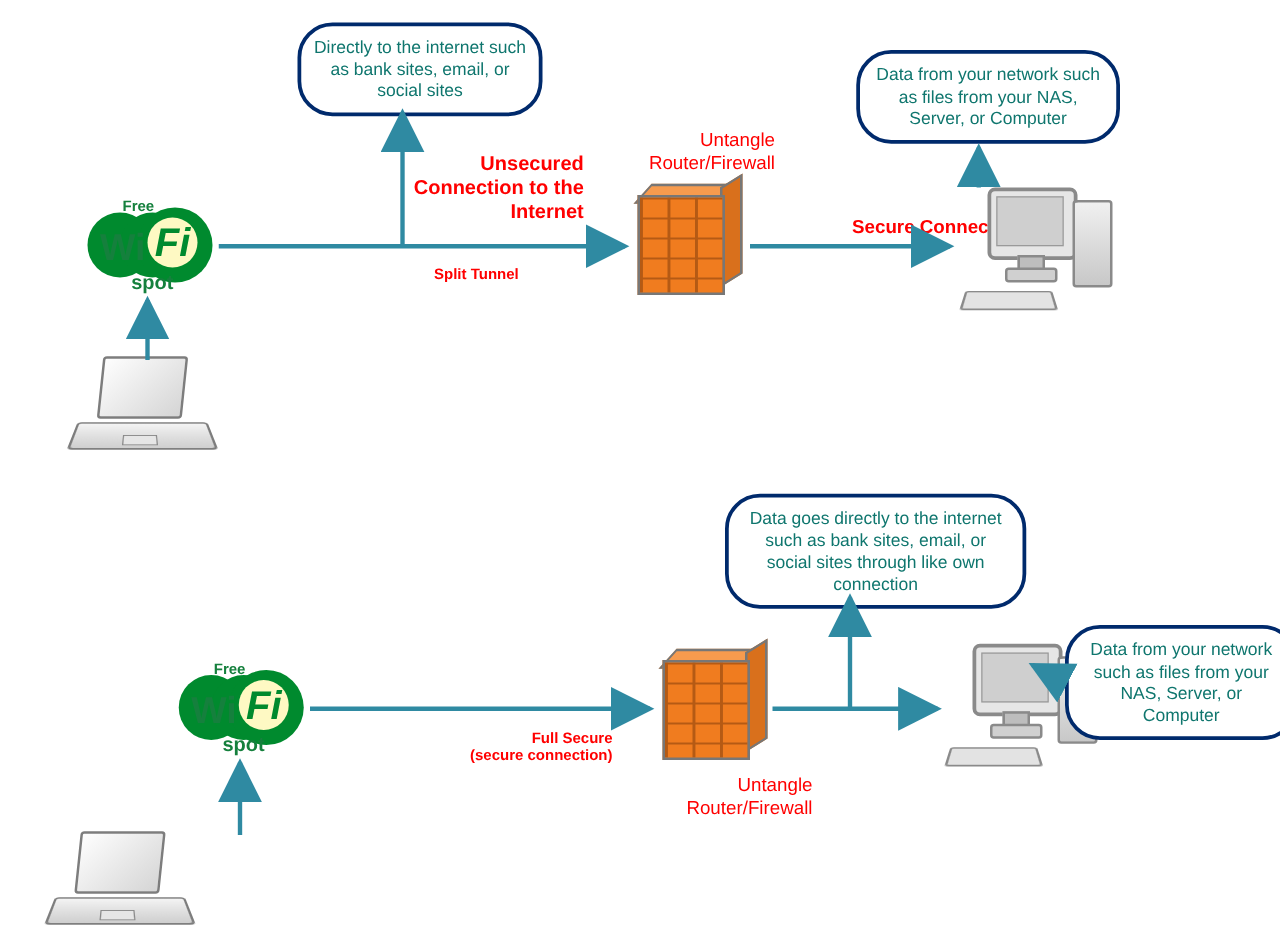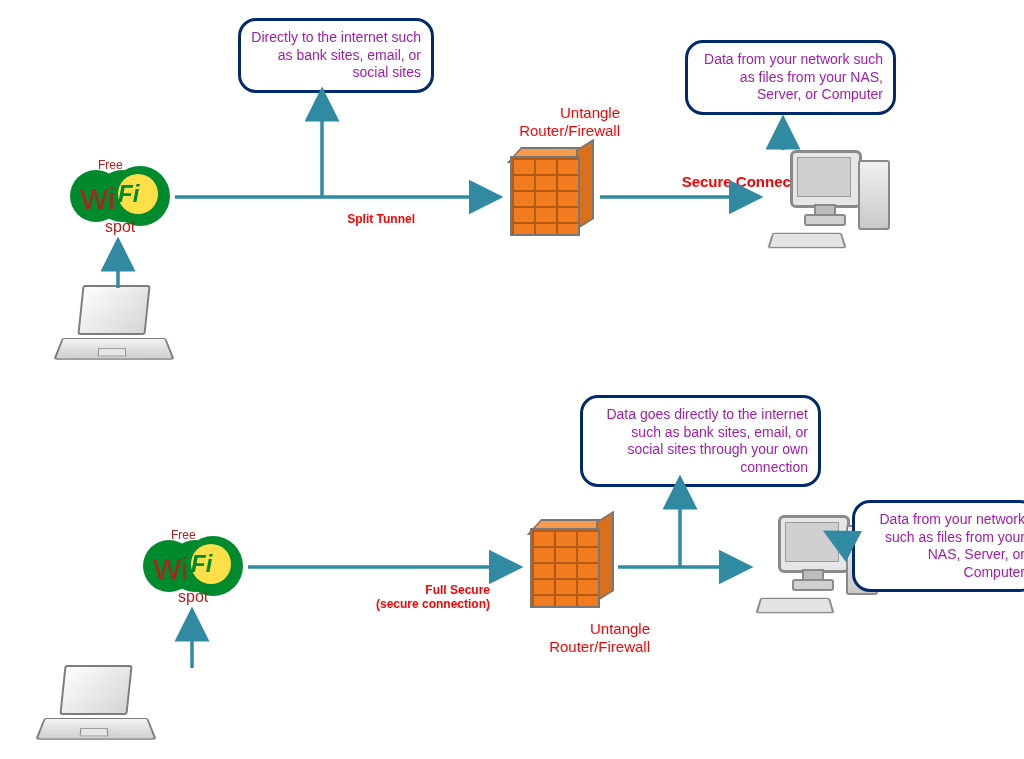--- a/index.html
+++ b/index.html
@@ -1,31 +1,31 @@
 <!DOCTYPE html>
 <html><head>
 <meta charset="utf-8">
 <style>
 html,body{margin:0;padding:0;width:1024px;height:759px;background:#fff;font-family:Arial,Helvetica,sans-serif;overflow:hidden}
 .stage{position:relative;width:1024px;height:759px}
 .abs{position:absolute}
-.callout{border:3px solid #002a6c;border-radius:18px;background:#fff;padding:8px 10px;text-align:right;font-size:14px;line-height:1.25;color:#a21caf}
+.callout{border:3px solid #002a6c;border-radius:28px;background:#fff;padding:8px 10px;text-align:center;font-size:14px;line-height:1.25;color:#0f766e}
 .lbl-red{color:#ff0000;font-weight:bold;text-align:right;font-size:16px;line-height:1.2}
 .lbl-red-big{font-size:12px}
 svg.arrows{position:absolute;left:0;top:0;width:1024px;height:759px;pointer-events:none}
 
 .wifi{width:100px;height:72px;position:absolute}
 .wifi .bubble{position:absolute;background:#008a2e;border-radius:50%}
 .wifi .b1{width:52px;height:52px;left:0;top:10px}
 .wifi .b2{width:52px;height:52px;left:26px;top:10px}
 .wifi .b3{width:60px;height:60px;left:40px;top:6px}
-.wifi .txt{position:absolute;color:#b91c1c;font-weight:normal}
+.wifi .txt{position:absolute;color:#15803d;font-weight:bold}
 .wifi .free{left:28px;top:-2px;font-size:12px}
 .wifi .wi{left:10px;top:22px;font-size:30px}
-.wifi .fi{left:48px;top:14px;font-size:24px;background:#fde047;color:#008a2e;width:40px;height:40px;line-height:40px;border-radius:50%/50%;font-style:italic;font-weight:900}
+.wifi .fi{left:48px;top:14px;font-size:32px;background:#fef9c3;color:#008a2e;width:40px;height:40px;line-height:40px;border-radius:50%/50%;text-align:center;font-style:italic;font-weight:900}
 .wifi .spot{left:35px;top:58px;font-size:16px}
 
 .laptop{position:absolute;width:120px;height:85px}
 .laptop .screen{position:absolute;left:22px;top:0;width:64px;height:46px;border:2px solid #7d7d7d;border-radius:3px;background:linear-gradient(135deg,#fefefe,#d5d5d5);transform:skewX(-6deg)}
 .laptop .base{position:absolute;left:0;top:44px;width:108px;height:34px;background:linear-gradient(#f4f4f4,#cfcfcf);border:2px solid #7d7d7d;border-radius:4px;transform:perspective(200px) rotateX(55deg)}
 .laptop .pad{position:absolute;left:40px;top:60px;width:26px;height:12px;border:1px solid #8a8a8a;background:#e6e6e6;transform:perspective(200px) rotateX(55deg)}
 
 .fw{position:absolute;width:80px;height:88px}
 .fw .wall{position:absolute;left:0;top:8px;width:66px;height:76px;background:#f07c1f;border:2px solid #777; background-image:
   linear-gradient(#b55a14 2px,transparent 2px),
@@ -57,20 +57,21 @@
       <div class="bubble b2"></div>
       <div class="bubble b3"></div>
   <div class="txt free">Free</div>
   <div class="txt wi">Wi</div>
   <div class="txt fi">Fi</div>
   <div class="txt spot">spot</div>
 </div>
 
 <div class="callout abs" style="left:238px;top:18px;width:170px">Directly to the internet such as bank sites, email, or social sites</div>
 
+<div class="lbl-red abs" style="left:327px;top:122px;width:140px">Unsecured Connection to the Internet</div>
 
 <div class="lbl-red lbl-red-big abs" style="left:235px;top:212px;width:180px">Split Tunnel</div>
 
 <div class="lbl-red abs" style="left:480px;top:104px;width:140px;font-weight:normal;font-size:15px">Untangle Router/Firewall</div>
 
 <div class="fw abs" style="left:510px;top:148px">
   <div class="top"></div>
       <div class="side"></div>
       <div class="wall"></div>
 </div>
@@ -109,21 +110,21 @@
 (secure connection)</div>
 
 <div class="fw abs" style="left:530px;top:520px">
   <div class="top"></div>
       <div class="side"></div>
       <div class="wall"></div>
 </div>
 
 <div class="lbl-red abs" style="left:510px;top:620px;width:140px;font-weight:normal;font-size:15px">Untangle Router/Firewall</div>
 
-<div class="callout abs" style="left:580px;top:395px;width:215px">Data goes directly to the internet such as bank sites, email, or social sites through your own connection</div>
+<div class="callout abs" style="left:580px;top:395px;width:215px">Data goes directly to the internet such as bank sites, email, or social sites through like own connection</div>
 
 <div class="pc abs" style="left:758px;top:515px">
   <div class="mon"></div>
       <div class="scr"></div>
       <div class="stand"></div>
       <div class="foot"></div>
       <div class="tower"></div>
       <div class="kbd"></div>
 </div>
 

